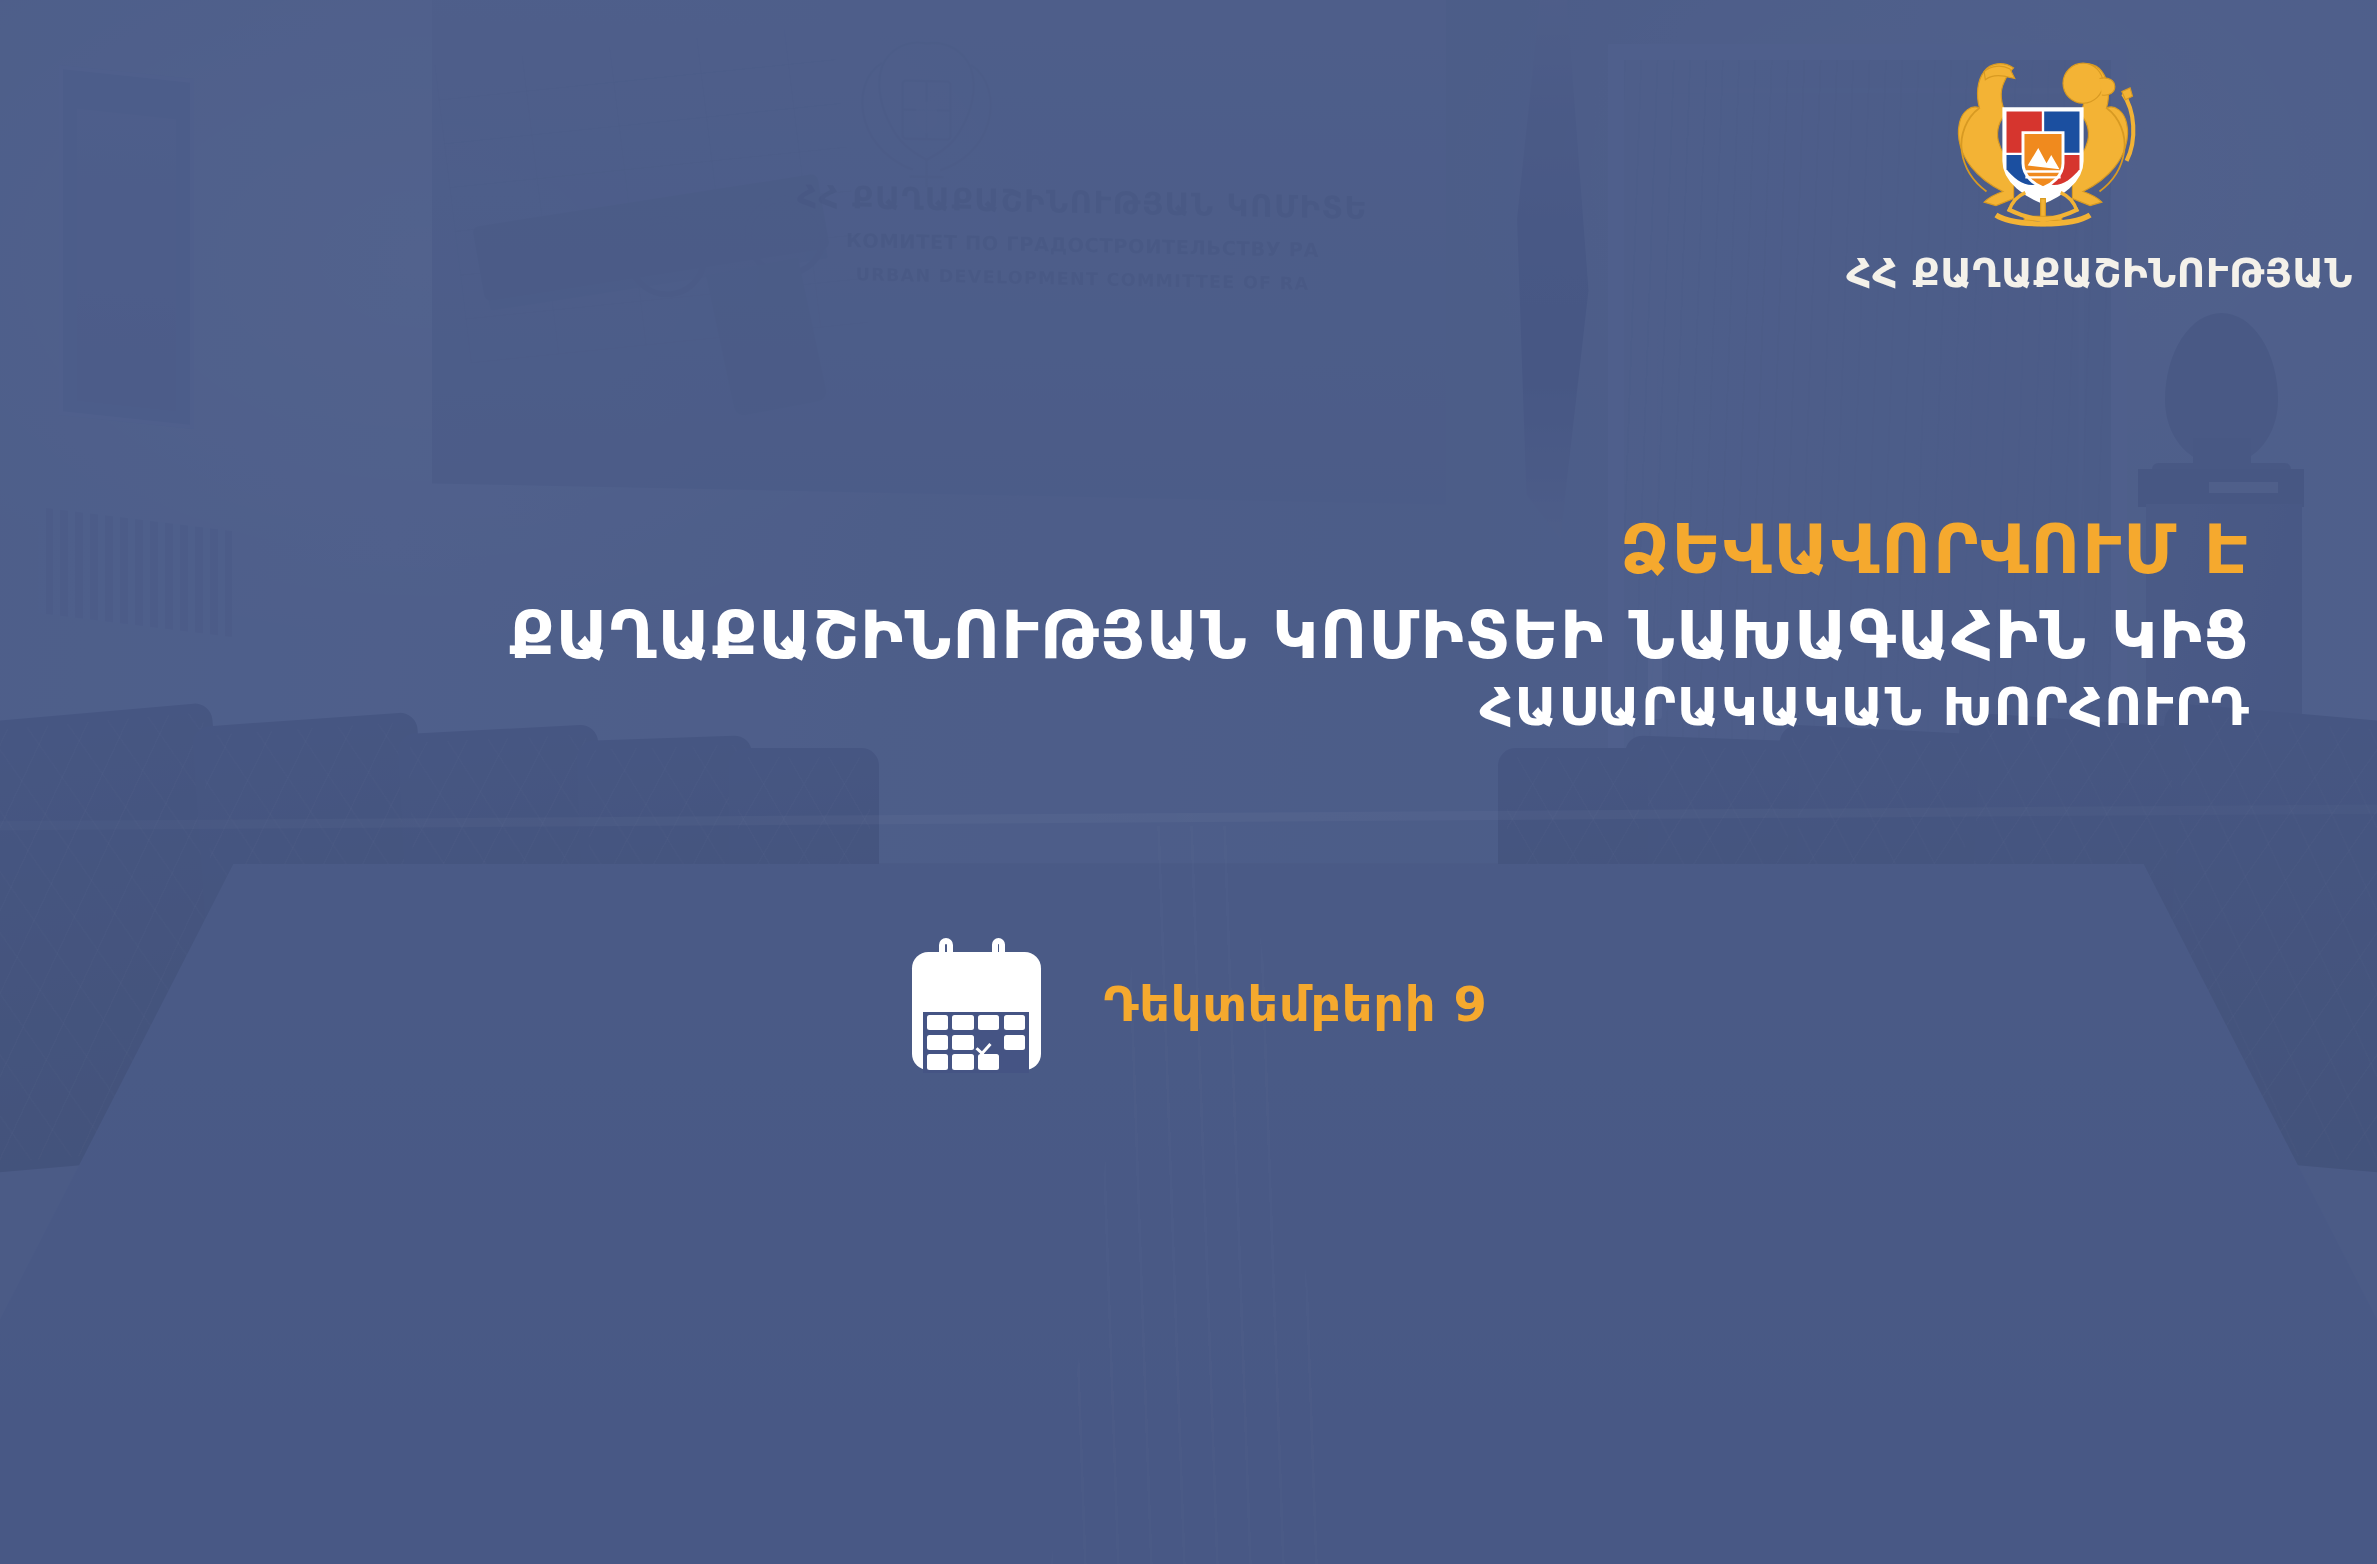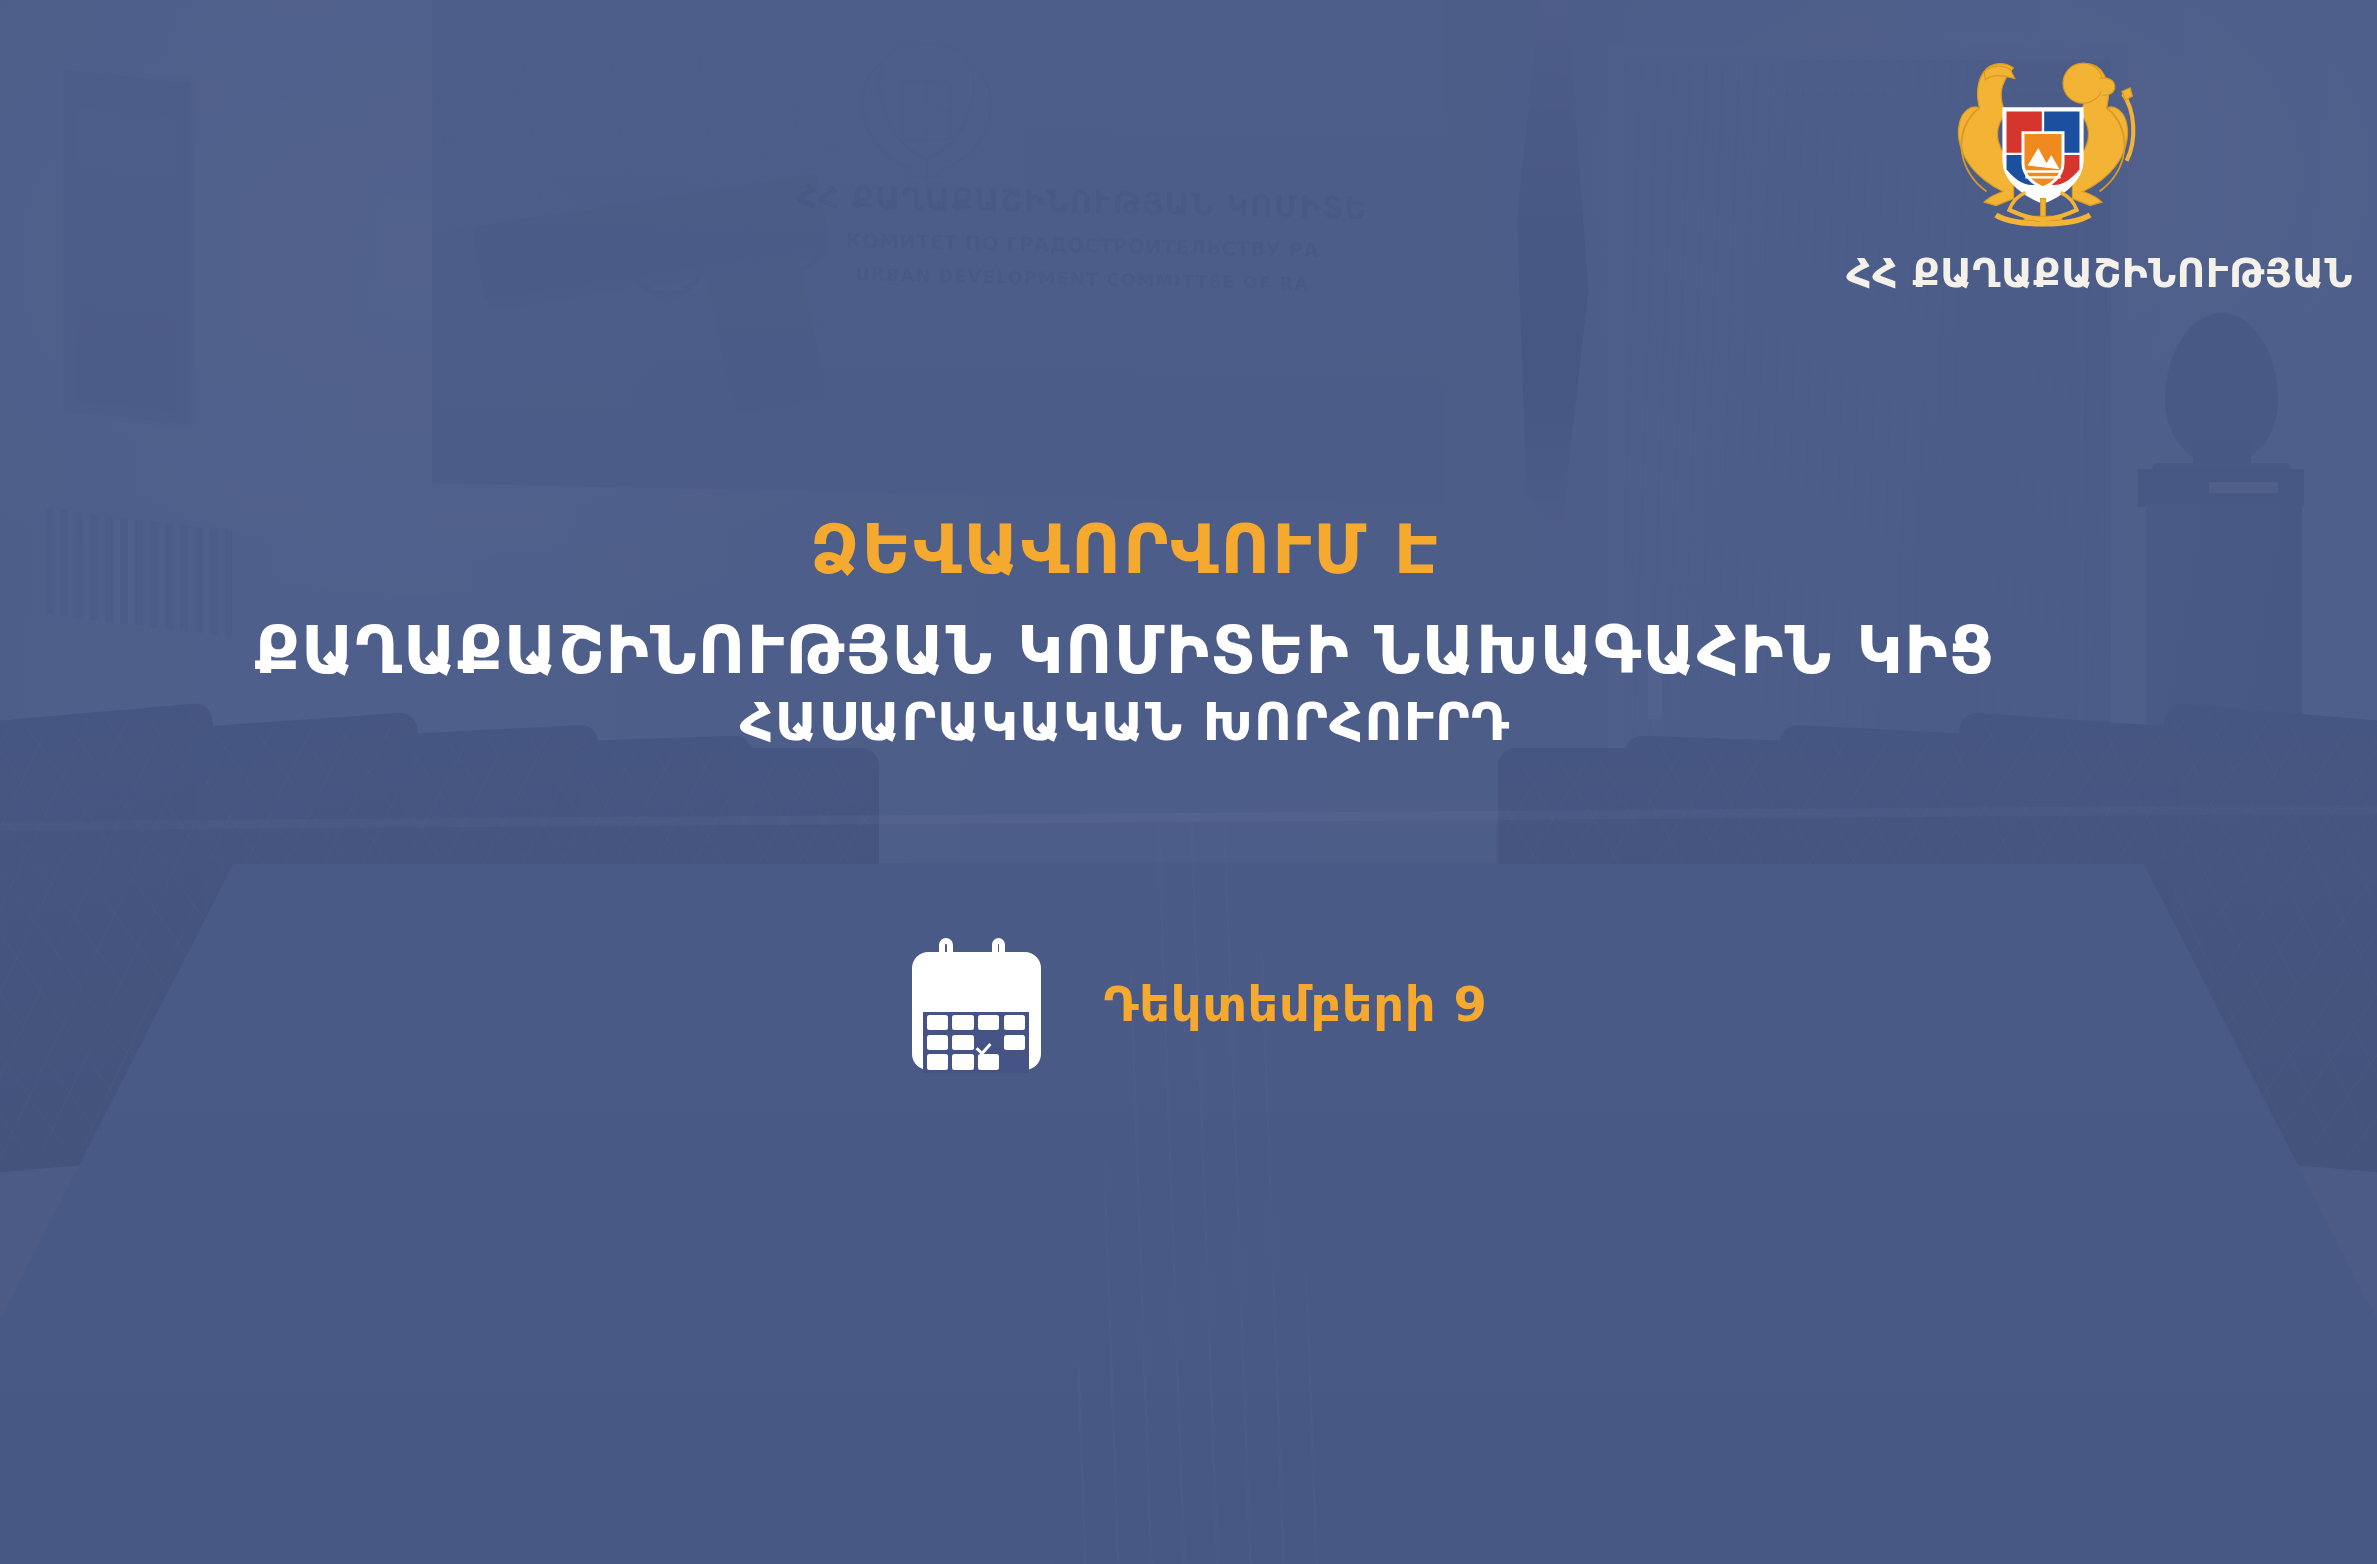--- a/index.html
+++ b/index.html
@@ -209,30 +209,30 @@
   }
 
   .org-title{
     position:absolute; left:1652px; top:250px; width:701px;
     text-align:right;
     color:#f4f1ea;
     font-size:39px; font-weight:700; line-height:1.22;
     letter-spacing:0.6px;
   }
 
-  .headline{ position:absolute; left:0; top:513px; width:2250px; text-align:center; }
+  .headline{ position:absolute; left:0; top:513px; width:2250px; text-align:right; }
   .headline .lead{
     color:#f5a92e;
     font-size:68px; font-weight:700; letter-spacing:1.9px;
     line-height:1.08;
   }
   .headline .l2{
     color:#ffffff;
     font-size:65px; font-weight:700; letter-spacing:1.3px;
-    line-height:1.22; margin-top:25px;
+    line-height:1.22; margin-top:10px;
   }
   .headline .l3{
     color:#ffffff;
     font-size:52px; font-weight:700; letter-spacing:1.3px;
     line-height:1.22;
   }
 
   .meta-row{
     position:absolute; left:0; top:938px; width:2377px;
     display:flex; justify-content:center; align-items:center; gap:350px;padding-left:22px;

